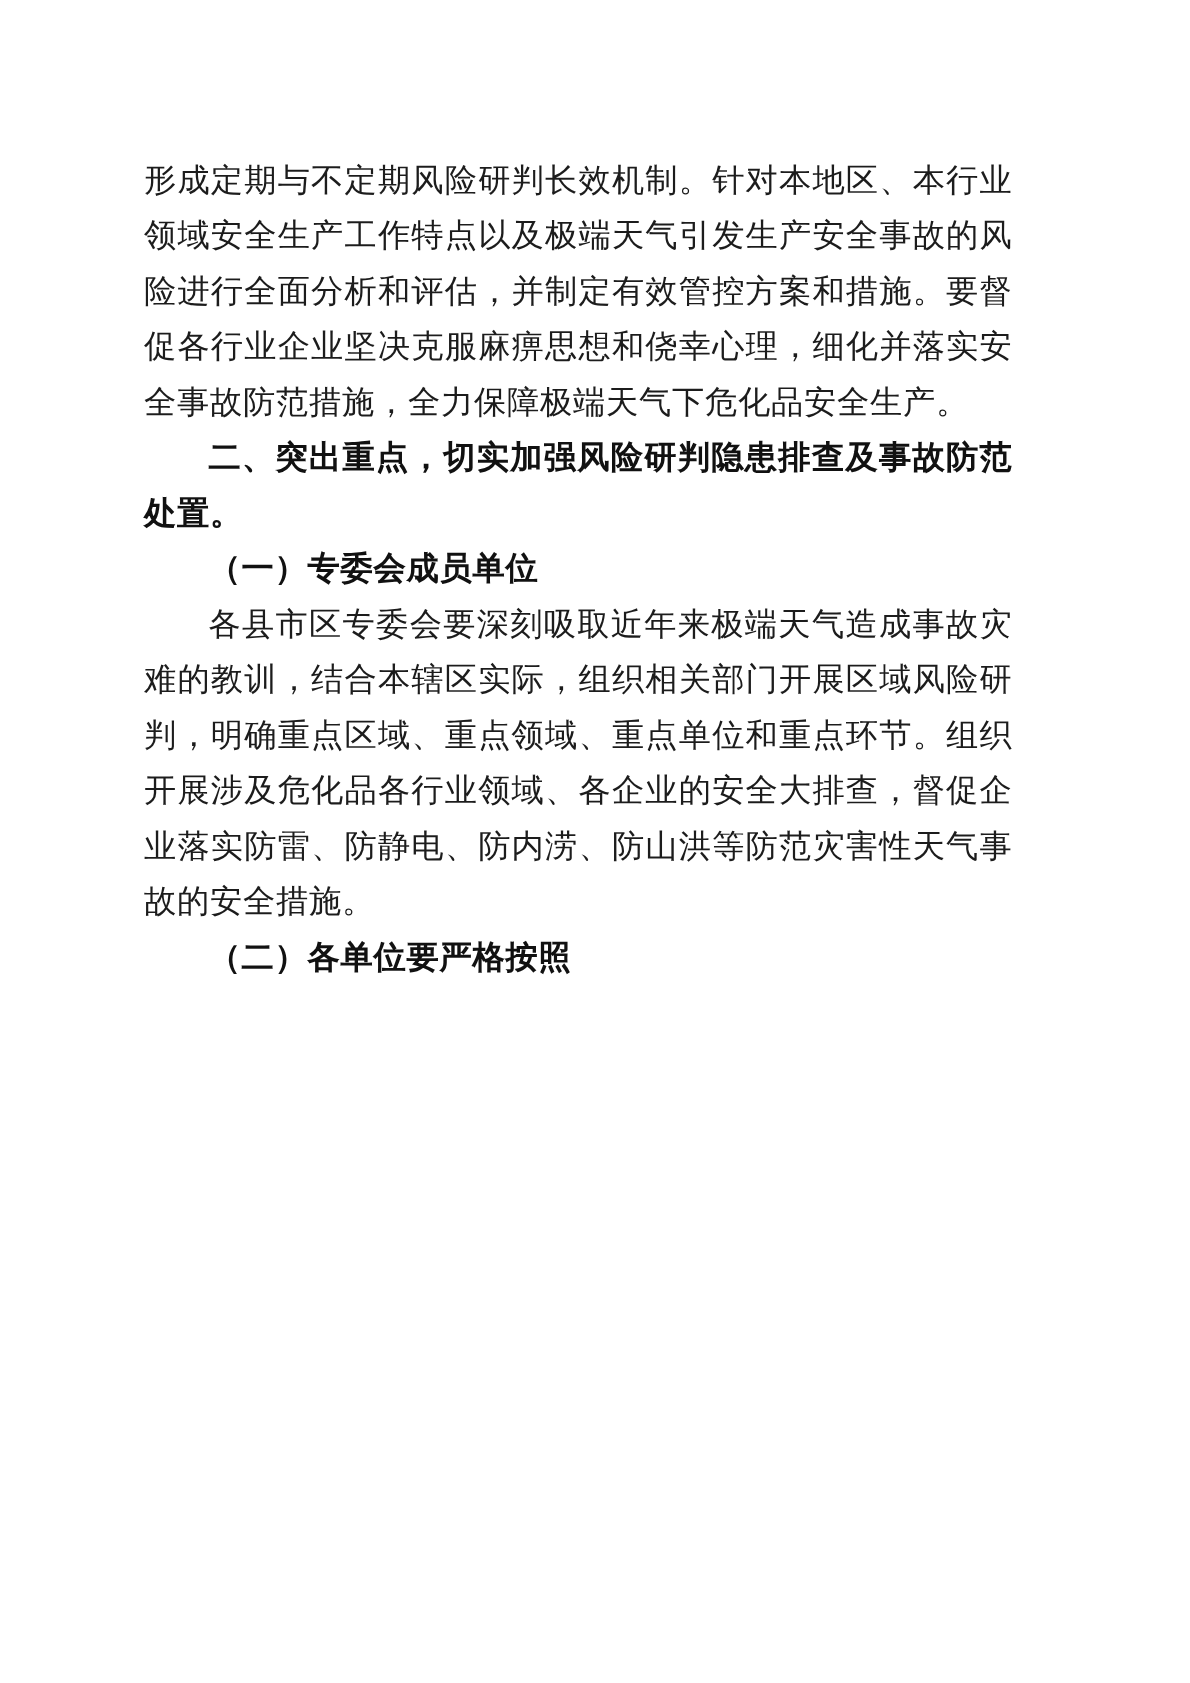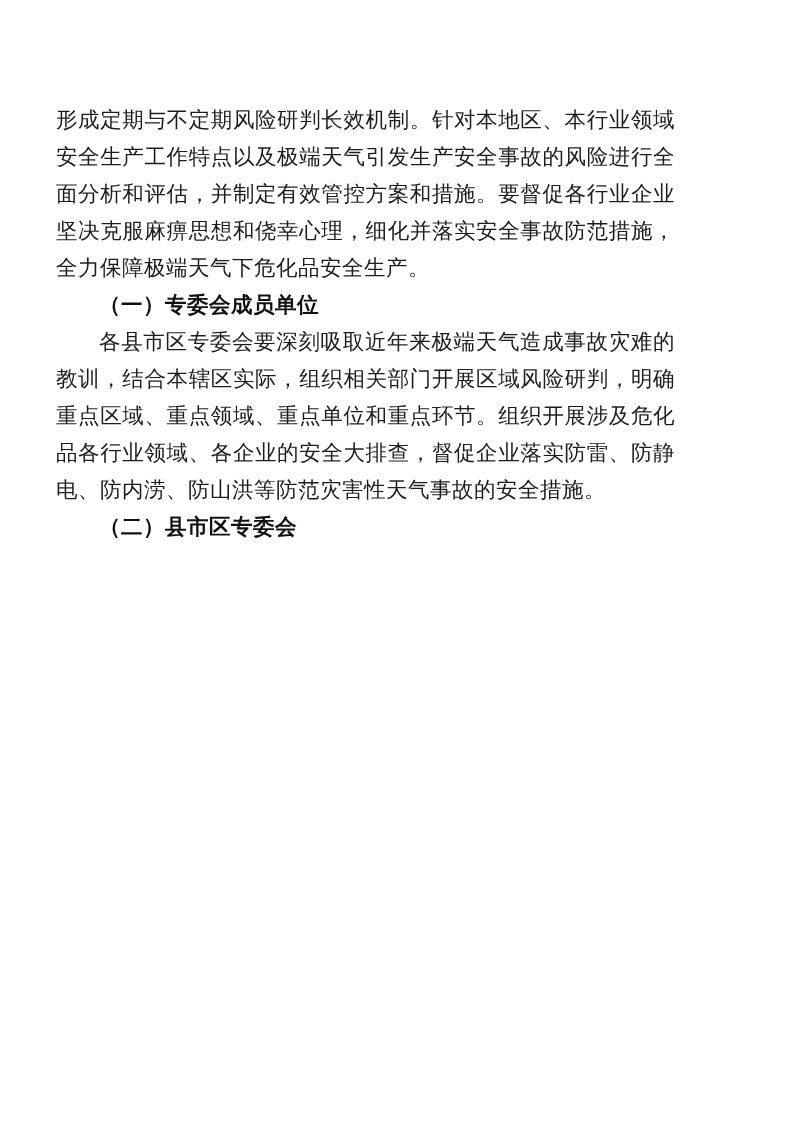--- a/index.html
+++ b/index.html
@@ -6,21 +6,21 @@
     margin: 0;
     padding: 0;
     background: #ffffff;
   }
   .page {
     position: relative;
     width: 793px;
     height: 1122px;
     background: #ffffff;
     box-sizing: border-box;
-    padding: 102px 118px 0 56px;
+    padding: 102px 118px 0 96px;
     overflow: hidden;
     color: #1c1c1c;
   }
   .doc p {
     margin: 0;
     padding: 0;
     font-size: 21.5px;
     line-height: 37px;
     text-align: justify;
     text-justify: inter-character;
@@ -51,17 +51,18 @@
     font-family: "Liberation Serif", "DejaVu Serif", serif;
     color: #111111;
   }
 </style>
 </head>
 <body>
 
 <div class="page">
   <div class="doc">
     <p class="body-cont">形成定期与不定期风险研判长效机制。针对本地区、本行业领域安全生产工作特点以及极端天气引发生产安全事故的风险进行全面分析和评估，并制定有效管控方案和措施。要督促各行业企业坚决克服麻痹思想和侥幸心理，细化并落实安全事故防范措施，全力保障极端天气下危化品安全生产。</p>
+    <p class="h1">二、突出重点，切实加强风险研判隐患排查及事故防范处置。</p>
     <p class="h2">（一）专委会成员单位</p>
     <p class="body">各县市区专委会要深刻吸取近年来极端天气造成事故灾难的教训，结合本辖区实际，组织相关部门开展区域风险研判，明确重点区域、重点领域、重点单位和重点环节。组织开展涉及危化品各行业领域、各企业的安全大排查，督促企业落实防雷、防静电、防内涝、防山洪等防范灾害性天气事故的安全措施。</p>
-    <p class="h2">（二）县市区专委会</p>
+    <p class="h2">（二）各单位要严格按照</p>
   </div>
 </div>
 
 </body></html>

